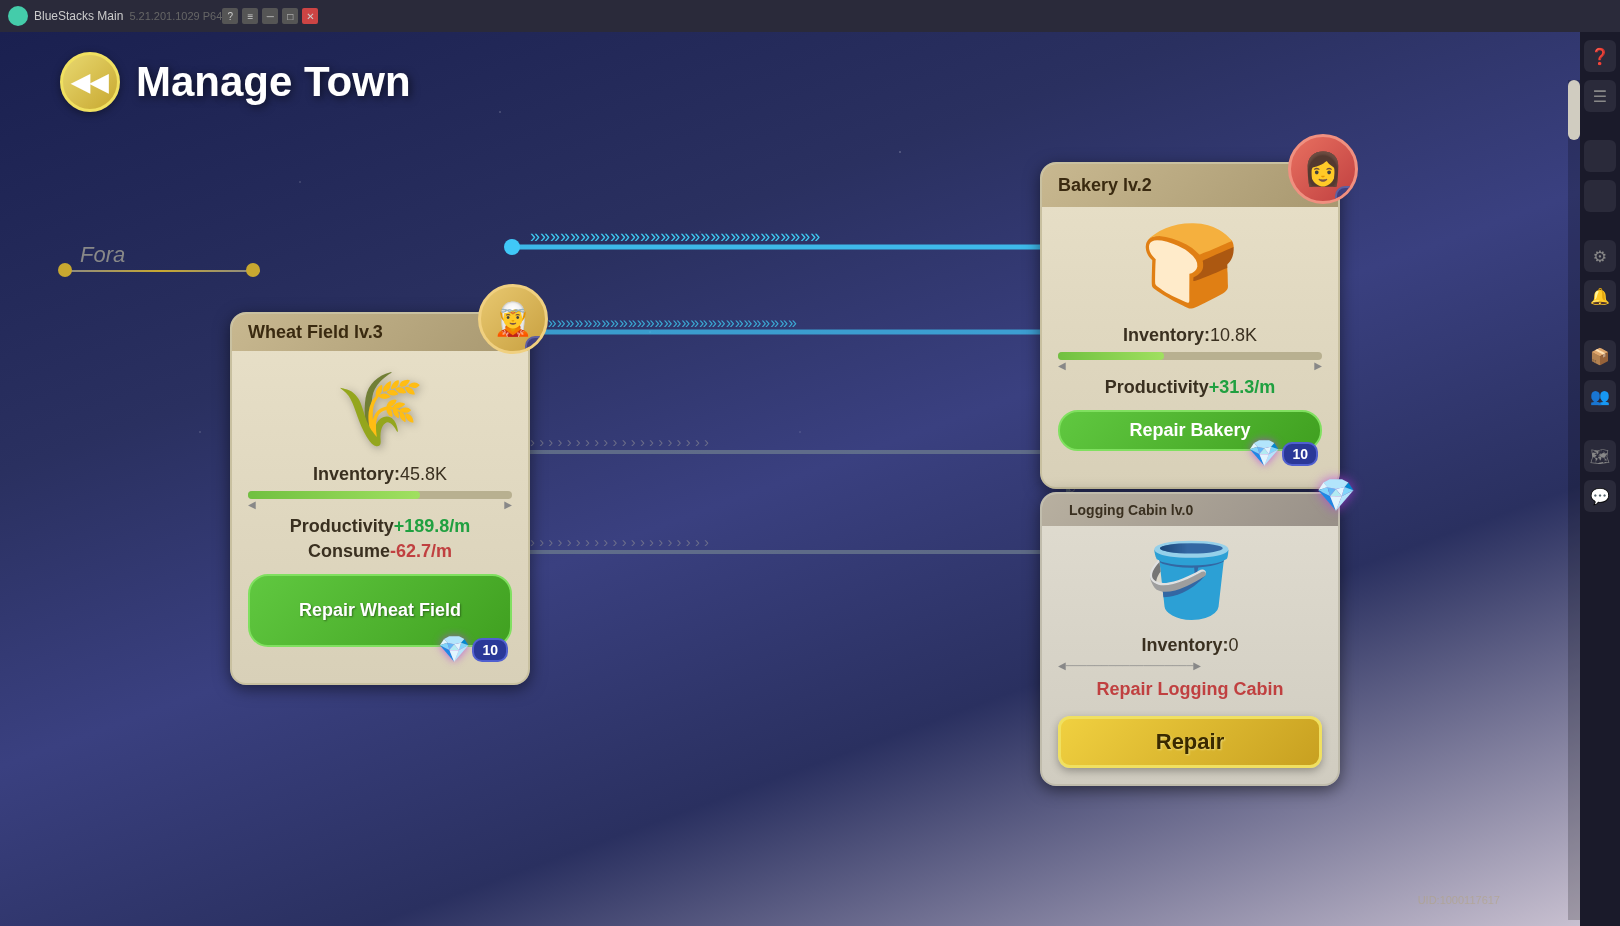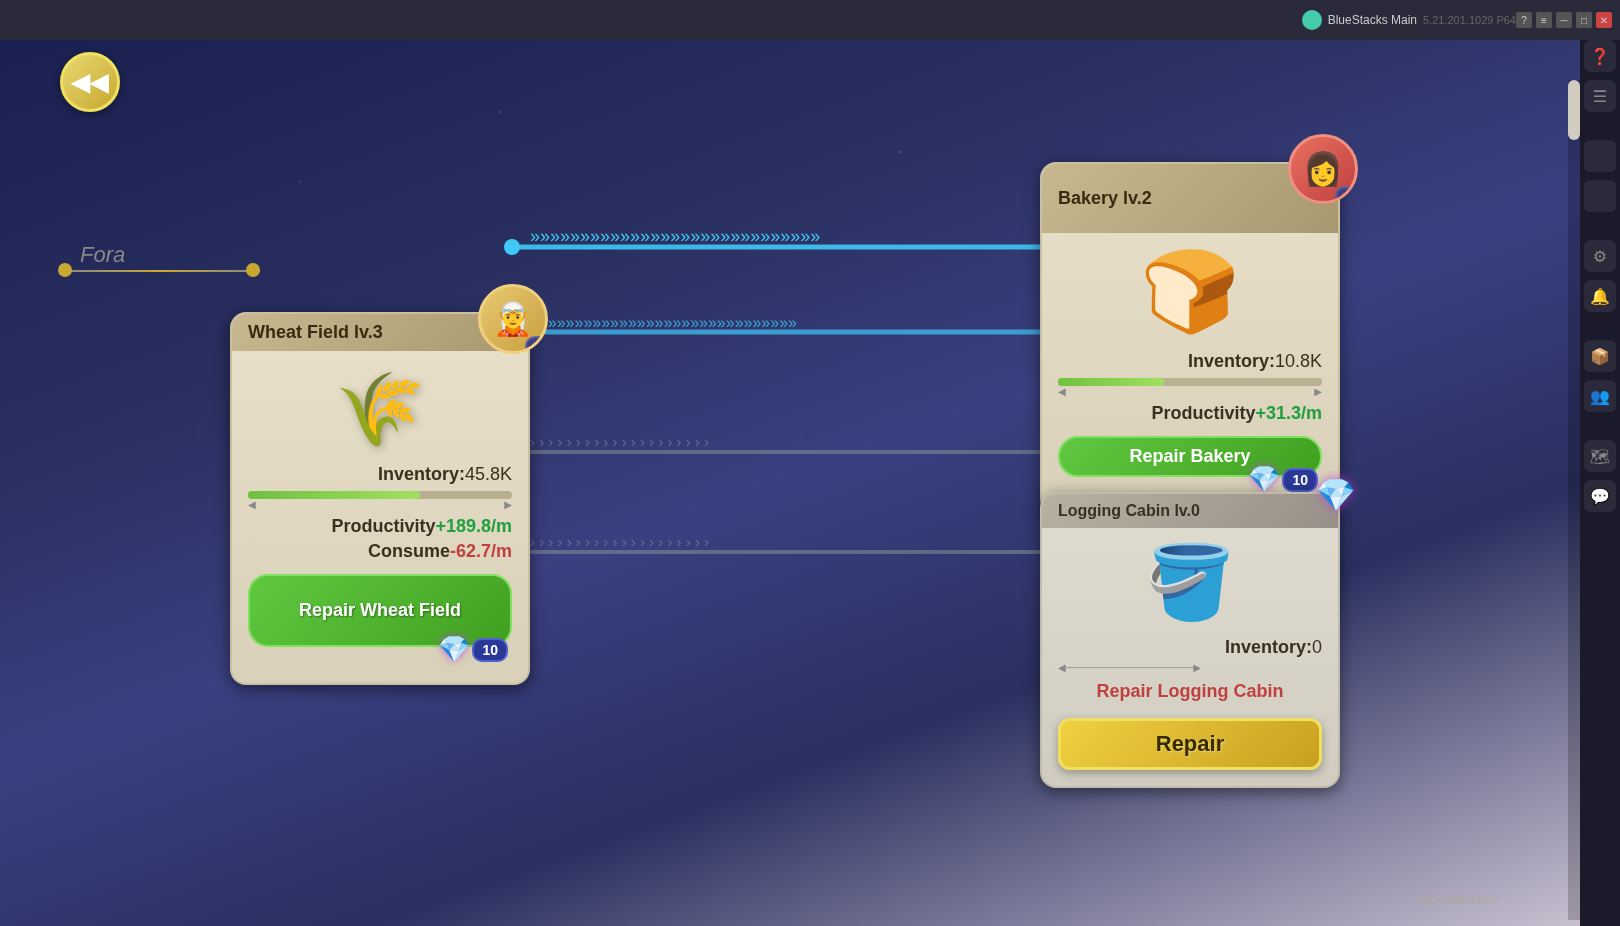--- a/index.html
+++ b/index.html
@@ -11,25 +11,25 @@
       background: #1a1f3a;
       position: relative;
     }
 
     
     .title-bar {
       position: absolute;
       top: 0;
       left: 0;
       right: 0;
-      height: 40px;
+      height: 32px;
       background: #2a2a3a;
       display: flex;
       align-items: center;
-      justify-content: flex-end;
+      justify-content: flex-start;
       padding: 0 8px;
       z-index: 100;
     }
     .title-bar-left {
       display: flex;
       align-items: center;
       gap: 6px;
     }
     .bluestacks-logo {
       width: 20px;
@@ -209,21 +209,21 @@
       display: flex;
       justify-content: center;
       margin: 16px 0 12px;
     }
     .wheat-icon {
       font-size: 72px;
       filter: drop-shadow(2px 2px 4px rgba(0,0,0,0.3));
     }
     .card-stat {
       display: flex;
-      justify-content: flex-end;
+      justify-content: center;
       align-items: center;
       margin: 4px 0;
       font-size: 18px;
       color: #3a3020;
     }
     .card-stat-label { font-weight: bold; }
     .card-stat-value { }
     .stat-green { color: #20a040; font-weight: bold; }
     .stat-red { color: #c04040; font-weight: bold; }
     .repair-btn-wheat {
@@ -296,21 +296,21 @@
       width: 300px;
       background: linear-gradient(180deg, #e8e0c8 0%, #d8d0b8 100%);
       border-radius: 16px;
       border: 2px solid #c8c0a0;
       box-shadow: 0 4px 16px rgba(0,0,0,0.5);
       z-index: 20;
     }
     .card-header-bakery {
       background: linear-gradient(135deg, #c8b890, #a89870);
       border-radius: 14px 14px 0 0;
-      padding: 24px 16px;
+      padding: 11px 16px;
       color: #3a2a10;
       font-size: 18px;
       font-weight: bold;
     }
     .bread-icon {
       font-size: 80px;
       display: block;
       text-align: center;
       margin: 12px 0;
     }
@@ -370,23 +370,23 @@
       width: 300px;
       background: linear-gradient(180deg, #e0dcd0 0%, #d0ccc0 100%);
       border-radius: 16px;
       border: 2px solid #c0bcac;
       box-shadow: 0 4px 16px rgba(0,0,0,0.5);
       z-index: 20;
     }
     .card-header-logging {
       background: linear-gradient(135deg, #b8b0a0, #989088);
       border-radius: 14px 14px 0 0;
-      padding: 8px 16px;
+      padding: 8px 27px;
       color: #3a3020;
-      font-size: 16px;
+      font-size: 14px;
       font-weight: bold;
     }
     .log-icon {
       font-size: 72px;
       display: block;
       text-align: center;
       margin: 12px 0;
       filter: grayscale(0.3);
     }
     .repair-logging-label {
@@ -526,20 +526,21 @@
   <div class="scrollbar-thumb"></div>
 </div>
 
 <div class="game-area">
   <div class="stars"></div>
 
   <div class="page-header">
     <div class="back-btn">
       <span class="back-btn-arrow">◀◀</span>
     </div>
+    <h1 class="page-title">Manage Town</h1>
   </div>
 
 
   <div class="fora-label">Fora</div>
   <div class="fora-line"></div>
   <div class="fora-dot-left"></div>
   <div class="fora-dot-right"></div>
 
   <svg class="arrows-svg">
 

